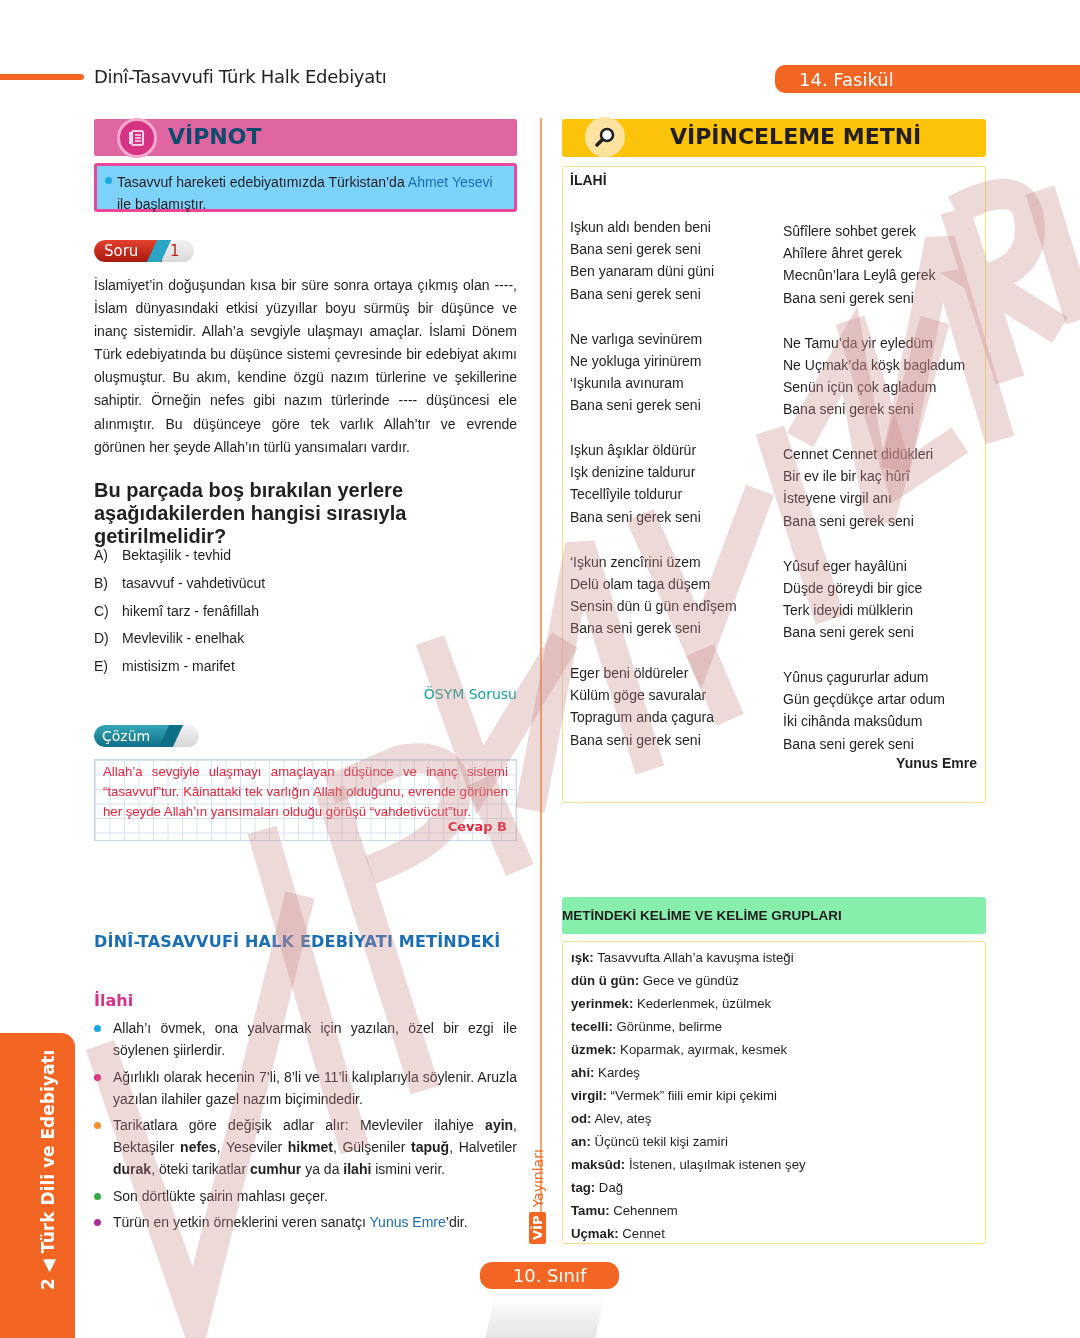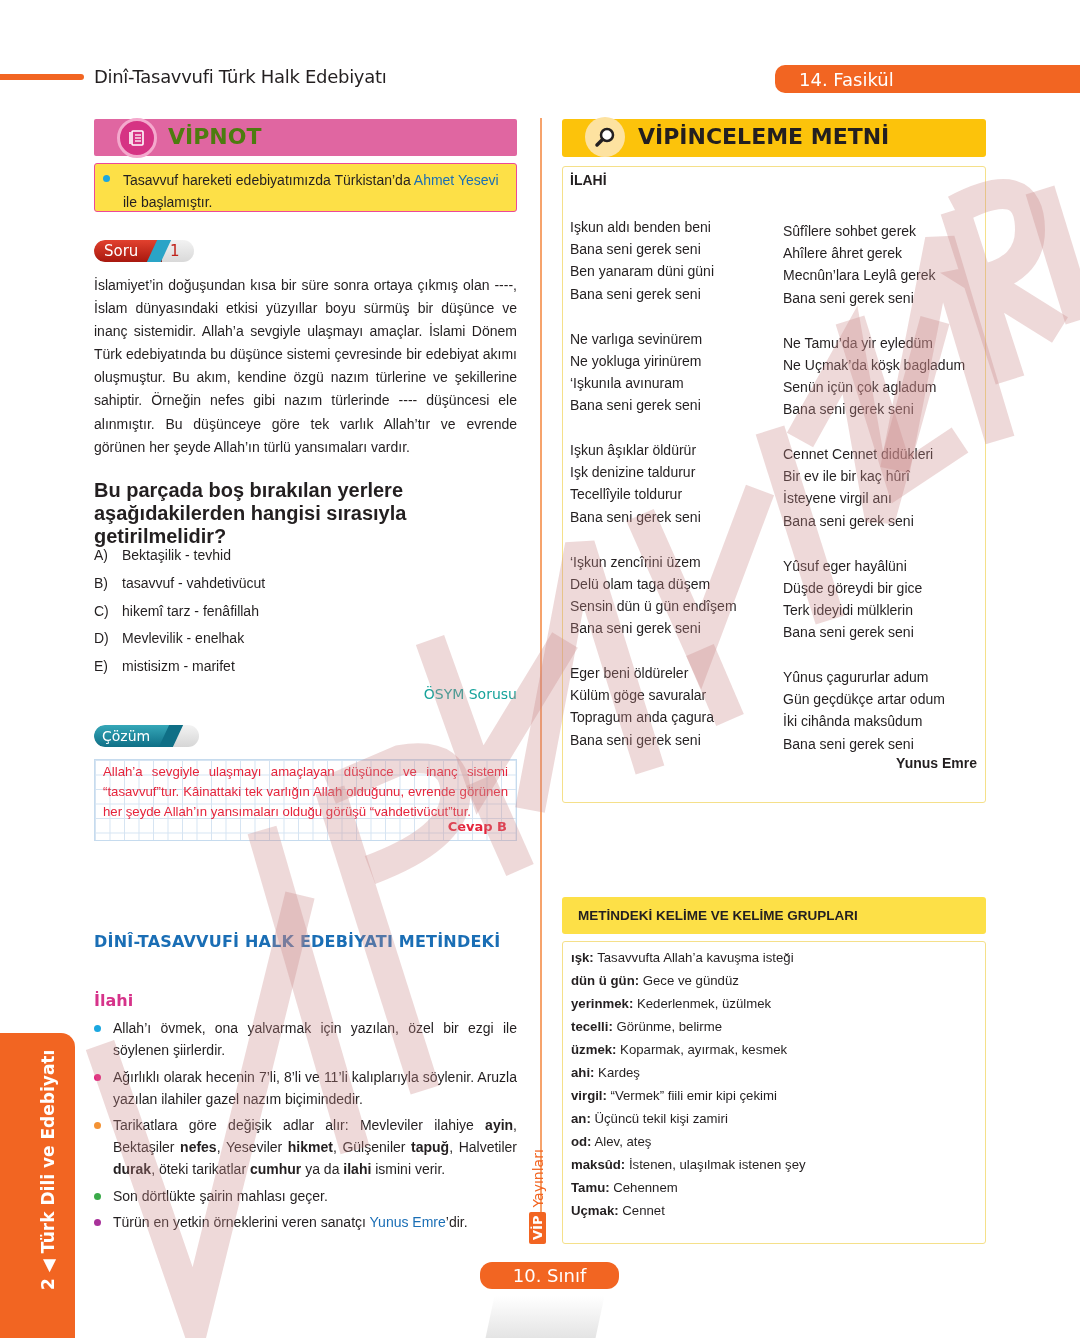--- a/index.html
+++ b/index.html
@@ -11,22 +11,22 @@
   .hdr-title { position: absolute; left: 94px; top: 66px; font-family: "DejaVu Sans", sans-serif; font-size: 18px; color: #231f20; letter-spacing: -0.3px; }
   .fasikul { position: absolute; left: 775px; top: 65px; width: 305px; height: 28px; background: #f26522; border-radius: 10px 0 0 10px; color: #fff; font-family: "DejaVu Sans", sans-serif; font-size: 18px; padding-left: 24px; line-height: 29px; }
 
   
   .col-divider { position: absolute; left: 540px; top: 118px; width: 2px; height: 1120px; background: #f6a36c; }
 
   
   .vipnot-bar { position: absolute; left: 94px; top: 119px; width: 423px; height: 37px; background: #e066a1; border-radius: 2px; }
   .vipnot-icon { position: absolute; left: 117px; top: 118px; width: 40px; height: 40px; border-radius: 50%; background: #d63384; border: 3px solid #f4a9cd; display: flex; align-items: center; justify-content: center; }
   .vipnot-icon svg { width: 20px; height: 20px; }
-  .vipnot-title { position: absolute; left: 168px; top: 124px; font-family: "DejaVu Sans", sans-serif; font-weight: bold; font-size: 22px; color: #4d7c0f; }
-  .vipnot-box { position: absolute; left: 94px; top: 163px; width: 423px; height: 49px; background: #fde047; border: 1px solid #ec4899; border-radius: 3px; padding: 5px 10px 0 28px; font-size: 14px; line-height: 22px; }
+  .vipnot-title { position: absolute; left: 168px; top: 124px; font-family: "DejaVu Sans", sans-serif; font-weight: bold; font-size: 22px; color: #0c4a6e; }
+  .vipnot-box { position: absolute; left: 94px; top: 163px; width: 423px; height: 49px; background: #7dd3fc; border: 3px solid #ec4899; border-radius: 3px; padding: 5px 10px 0 20px; font-size: 14px; line-height: 22px; }
   .vipnot-box .dot { position: absolute; left: 8px; top: 11px; width: 7px; height: 7px; border-radius: 50%; background: #1ba7e0; }
   .blue { color: #1a6eb5; }
 
   
   .soru-badge { position: absolute; left: 94px; top: 240px; width: 100px; height: 22px; border-radius: 11px; background: linear-gradient(#f2f2f2, #d9d9d9); overflow: hidden; }
   .soru-red { position: absolute; left: 0; top: 0; width: 68px; height: 22px; background: linear-gradient(#e2412e, #a8180e); border-radius: 11px 0 0 11px; color: #fff; font-family: "DejaVu Sans", sans-serif; font-size: 15px; line-height: 22px; padding-left: 10px; }
   .soru-slash { position: absolute; left: 58px; top: 0; width: 14px; height: 22px; background: #2aa4c7; transform: skewX(-25deg); }
   .soru-num { position: absolute; left: 76px; top: 0; color: #c0221a; font-family: "DejaVu Sans", sans-serif; font-size: 15px; line-height: 22px; }
 
   .paragraph { position: absolute; left: 94px; top: 274px; width: 423px; font-size: 14px; line-height: 23.1px; text-align: justify; }
@@ -62,32 +62,32 @@
   .vip-vert { position: absolute; left: 529px; top: 1244px; transform-origin: 0 0; transform: rotate(-90deg); white-space: nowrap; display: flex; align-items: center; }
   .vip-vert .vip-box { background: #f26522; color: #fff; font-family: "DejaVu Sans", sans-serif; font-weight: bold; font-size: 13px; padding: 1px 4px; border-radius: 2px; }
   .vip-vert .yay { color: #f26522; font-family: "DejaVu Sans", sans-serif; font-size: 14px; margin-left: 4px; }
 
   .sinif { position: absolute; left: 480px; top: 1262px; width: 139px; height: 27px; background: #f26522; border-radius: 12px; color: #fff; text-align: center; font-family: "DejaVu Sans", sans-serif; font-size: 18px; line-height: 27px; }
   .shadow-fold { position: absolute; left: 490px; top: 1296px; width: 110px; height: 42px; background: linear-gradient(180deg, #ffffff, #e4e4e4); transform: skewX(-12deg); }
 
   
   .incele-bar { position: absolute; left: 562px; top: 119px; width: 424px; height: 38px; background: #fcc30b; border-radius: 3px; }
   .incele-icon { position: absolute; left: 585px; top: 117px; width: 40px; height: 40px; border-radius: 50%; background: #fde2a0; display: flex; align-items: center; justify-content: center; }
-  .incele-title { position: absolute; left: 638px; top: 124px; font-family: "DejaVu Sans", sans-serif; font-weight: bold; font-size: 22px; color: #231f20; }
+  .incele-title { position: absolute; left: 670px; top: 124px; font-family: "DejaVu Sans", sans-serif; font-weight: bold; font-size: 22px; color: #231f20; }
   .poem-box { position: absolute; left: 562px; top: 166px; width: 424px; height: 637px; border: 1px solid #f5e08a; border-radius: 3px; }
   .poem-heading { position: absolute; left: 570px; top: 172px; font-size: 14px; font-weight: bold; }
   .poem-col { position: absolute; width: 210px; }
   .poem-col.left { left: 570px; top: 216px; }
   .poem-col.right { left: 783px; top: 220px; }
   .stanza { height: 111.5px; }
   .stanza div { font-size: 14px; line-height: 22.2px; white-space: nowrap; }
   .poet { position: absolute; left: 800px; top: 755px; width: 177px; text-align: right; font-size: 14px; font-weight: bold; }
 
   
-  .gloss-bar { position: absolute; left: 562px; top: 897px; width: 424px; height: 37px; background: #fde047; border-radius: 3px; font-size: 13.5px; font-weight: bold; line-height: 37px; padding-left: 16px; }
+  .gloss-bar { position: absolute; left: 562px; top: 897px; width: 424px; height: 37px; background: #86efac; border-radius: 3px; font-size: 13.5px; font-weight: bold; line-height: 37px; padding-left: 0; }
   .gloss-box { position: absolute; left: 562px; top: 941px; width: 424px; height: 303px; border: 1px solid #f5e08a; border-radius: 3px; padding: 4px 8px; }
   .gloss-box div { font-size: 13.2px; line-height: 23px; white-space: nowrap; }
   .gloss-box b { font-weight: bold; }
 
   
   .watermark { position: absolute; left: 0; top: 0; width: 1080px; height: 1338px; pointer-events: none; }
 </style>
 </head>
 <body>
 
@@ -251,23 +251,24 @@
 
 <div class="gloss-bar">METİNDEKİ KELİME VE KELİME GRUPLARI</div>
 <div class="gloss-box" id="gloss">
     <div><b>ışk:</b><span> Tasavvufta Allah’a kavuşma isteği</span></div>
     <div><b>dün ü gün:</b><span> Gece ve gündüz</span></div>
     <div><b>yerinmek:</b><span> Kederlenmek, üzülmek</span></div>
     <div><b>tecelli:</b><span> Görünme, belirme</span></div>
     <div><b>üzmek:</b><span> Koparmak, ayırmak, kesmek</span></div>
     <div><b>ahi:</b><span> Kardeş</span></div>
     <div><b>virgil:</b><span> “Vermek” fiili emir kipi çekimi</span></div>
+    <div><b>od:</b><span> Alev, ateş</span></div>
     <div><b>an:</b><span> Üçüncü tekil kişi zamiri</span></div>
-    <div><b>od:</b><span> Alev, ateş</span></div>
     <div><b>maksûd:</b><span> İstenen, ulaşılmak istenen şey</span></div>
+    <div><b>tag:</b><span> Dağ</span></div>
     <div><b>Tamu:</b><span> Cehennem</span></div>
     <div><b>Uçmak:</b><span> Cennet</span></div>
   </div>
 
 <svg class="watermark" viewBox="0 0 1080 1338">
   <g fill="none" stroke="#c98a8a" stroke-opacity="0.32" stroke-width="30" stroke-linejoin="miter">
 
     <polyline points="100,1045 195,1320 300,895"></polyline>
 
     <line x1="262" y1="830" x2="355" y2="1150"></line>

